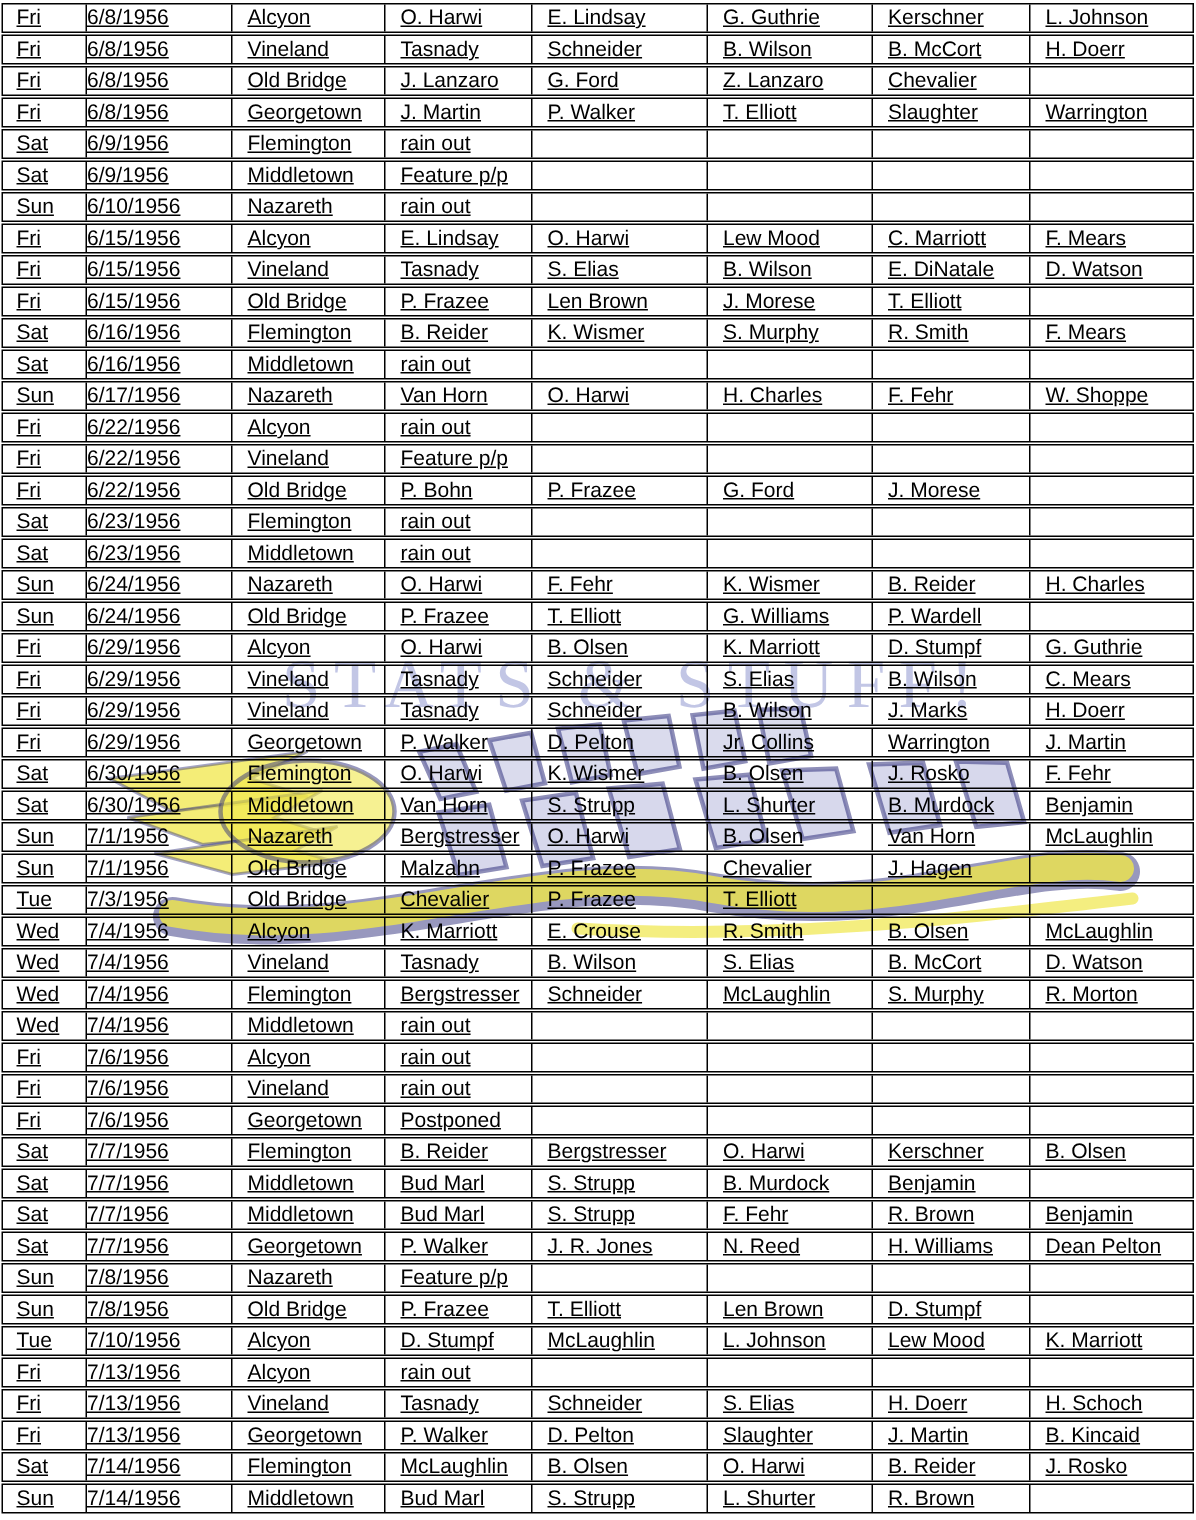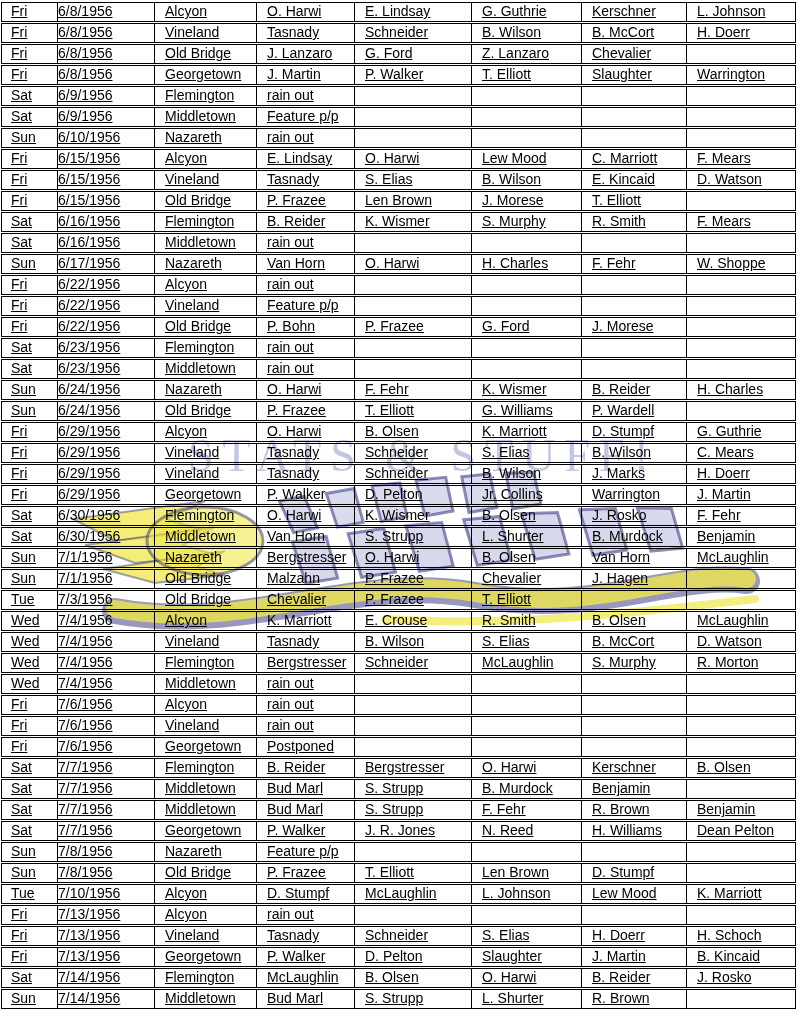--- a/index.html
+++ b/index.html
@@ -180,21 +180,21 @@
       <div class="cell c-n">F. Mears</div>
     </div>
 
     <div class="row">
       <div class="cell c-day">Fri</div>
       <div class="cell c-date">6/15/1956</div>
       <div class="cell c-track">Vineland</div>
       <div class="cell c-n">Tasnady</div>
       <div class="cell c-n">S. Elias</div>
       <div class="cell c-n">B. Wilson</div>
-      <div class="cell c-n">E. Kincaid</div>
+      <div class="cell c-n">E. DiNatale</div>
       <div class="cell c-n">D. Watson</div>
     </div>
 
     <div class="row">
       <div class="cell c-day">Fri</div>
       <div class="cell c-date">6/15/1956</div>
       <div class="cell c-track">Old Bridge</div>
       <div class="cell c-n">P. Frazee</div>
       <div class="cell c-n">Len Brown</div>
       <div class="cell c-n">J. Morese</div>

